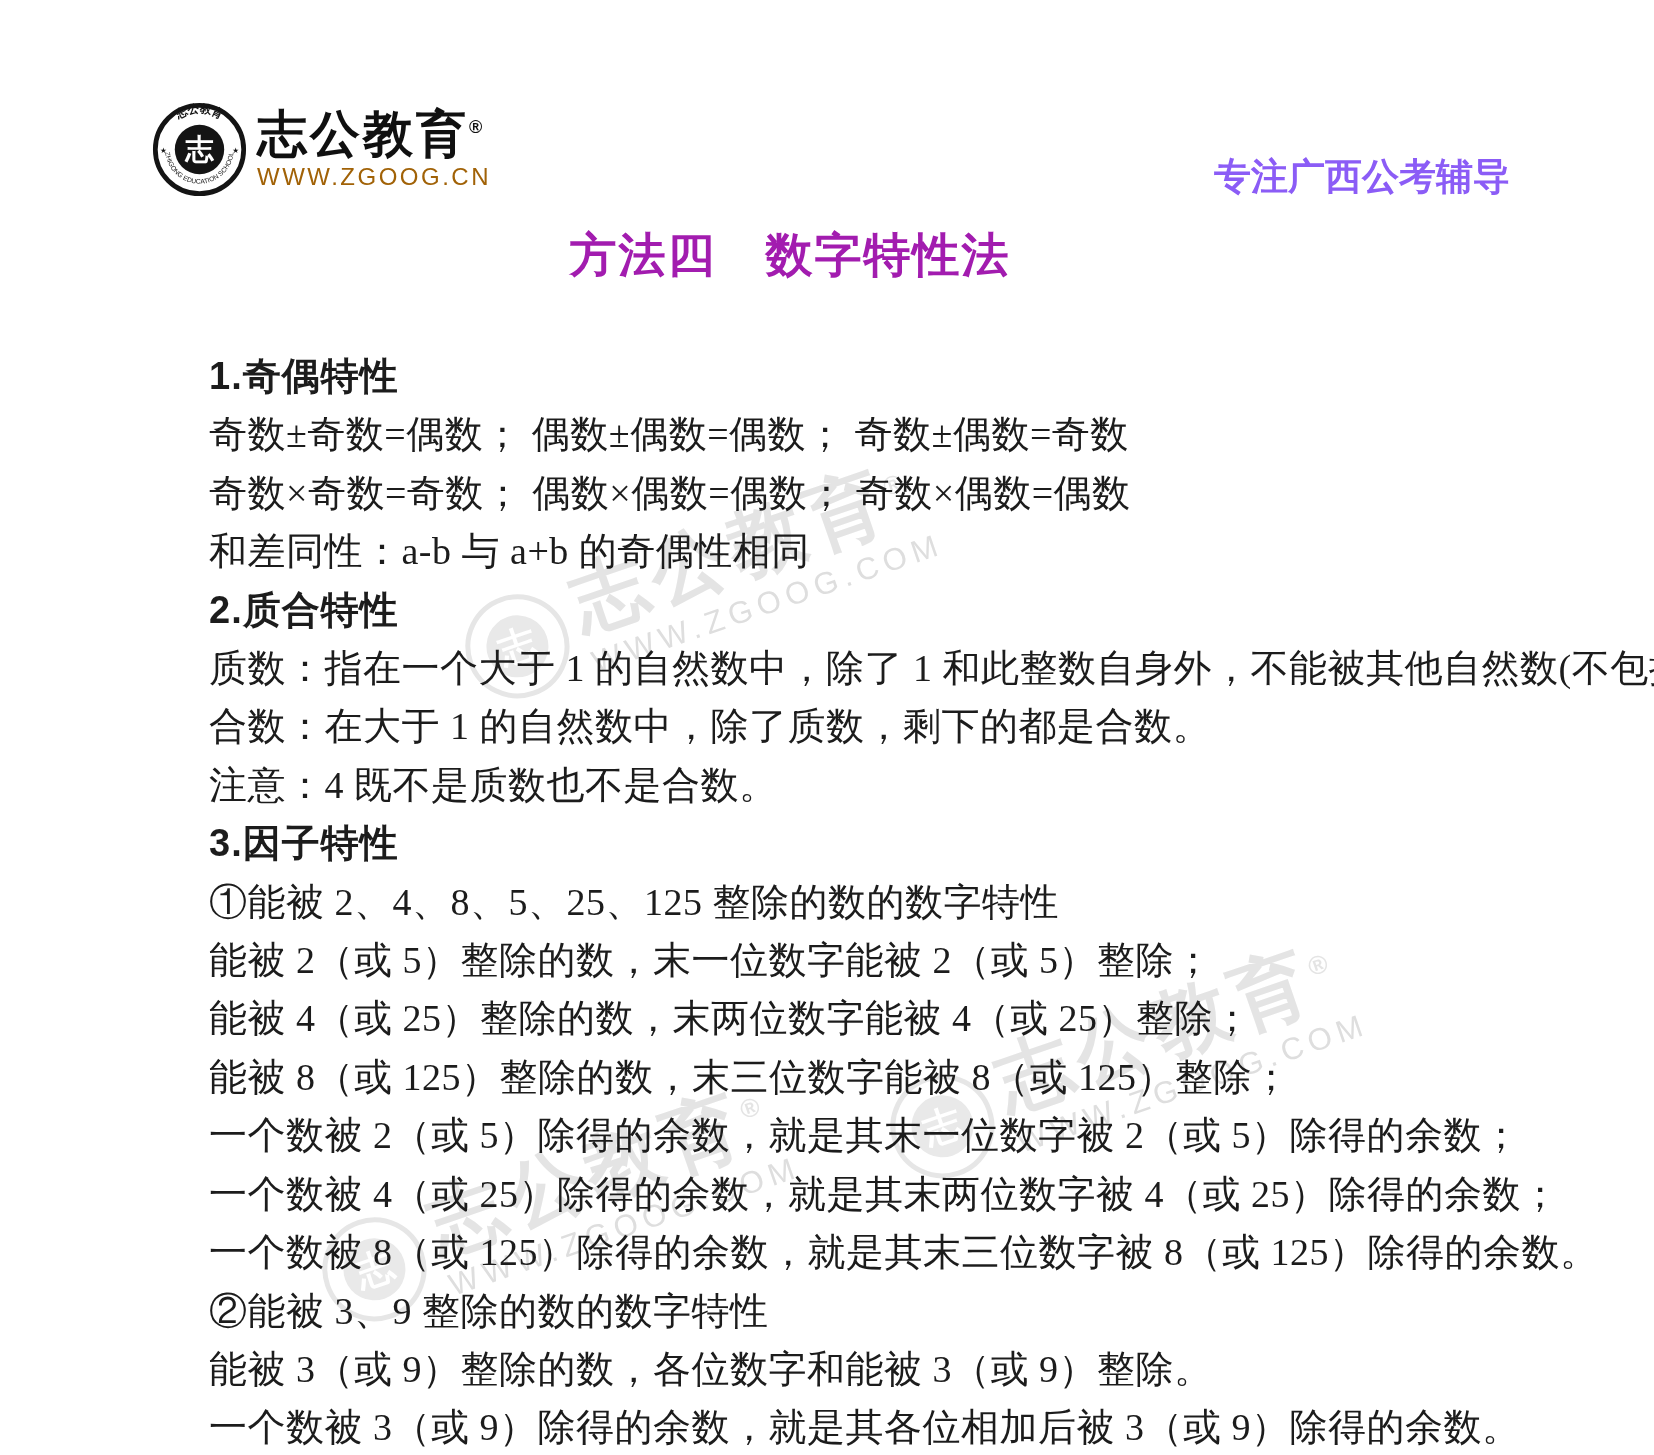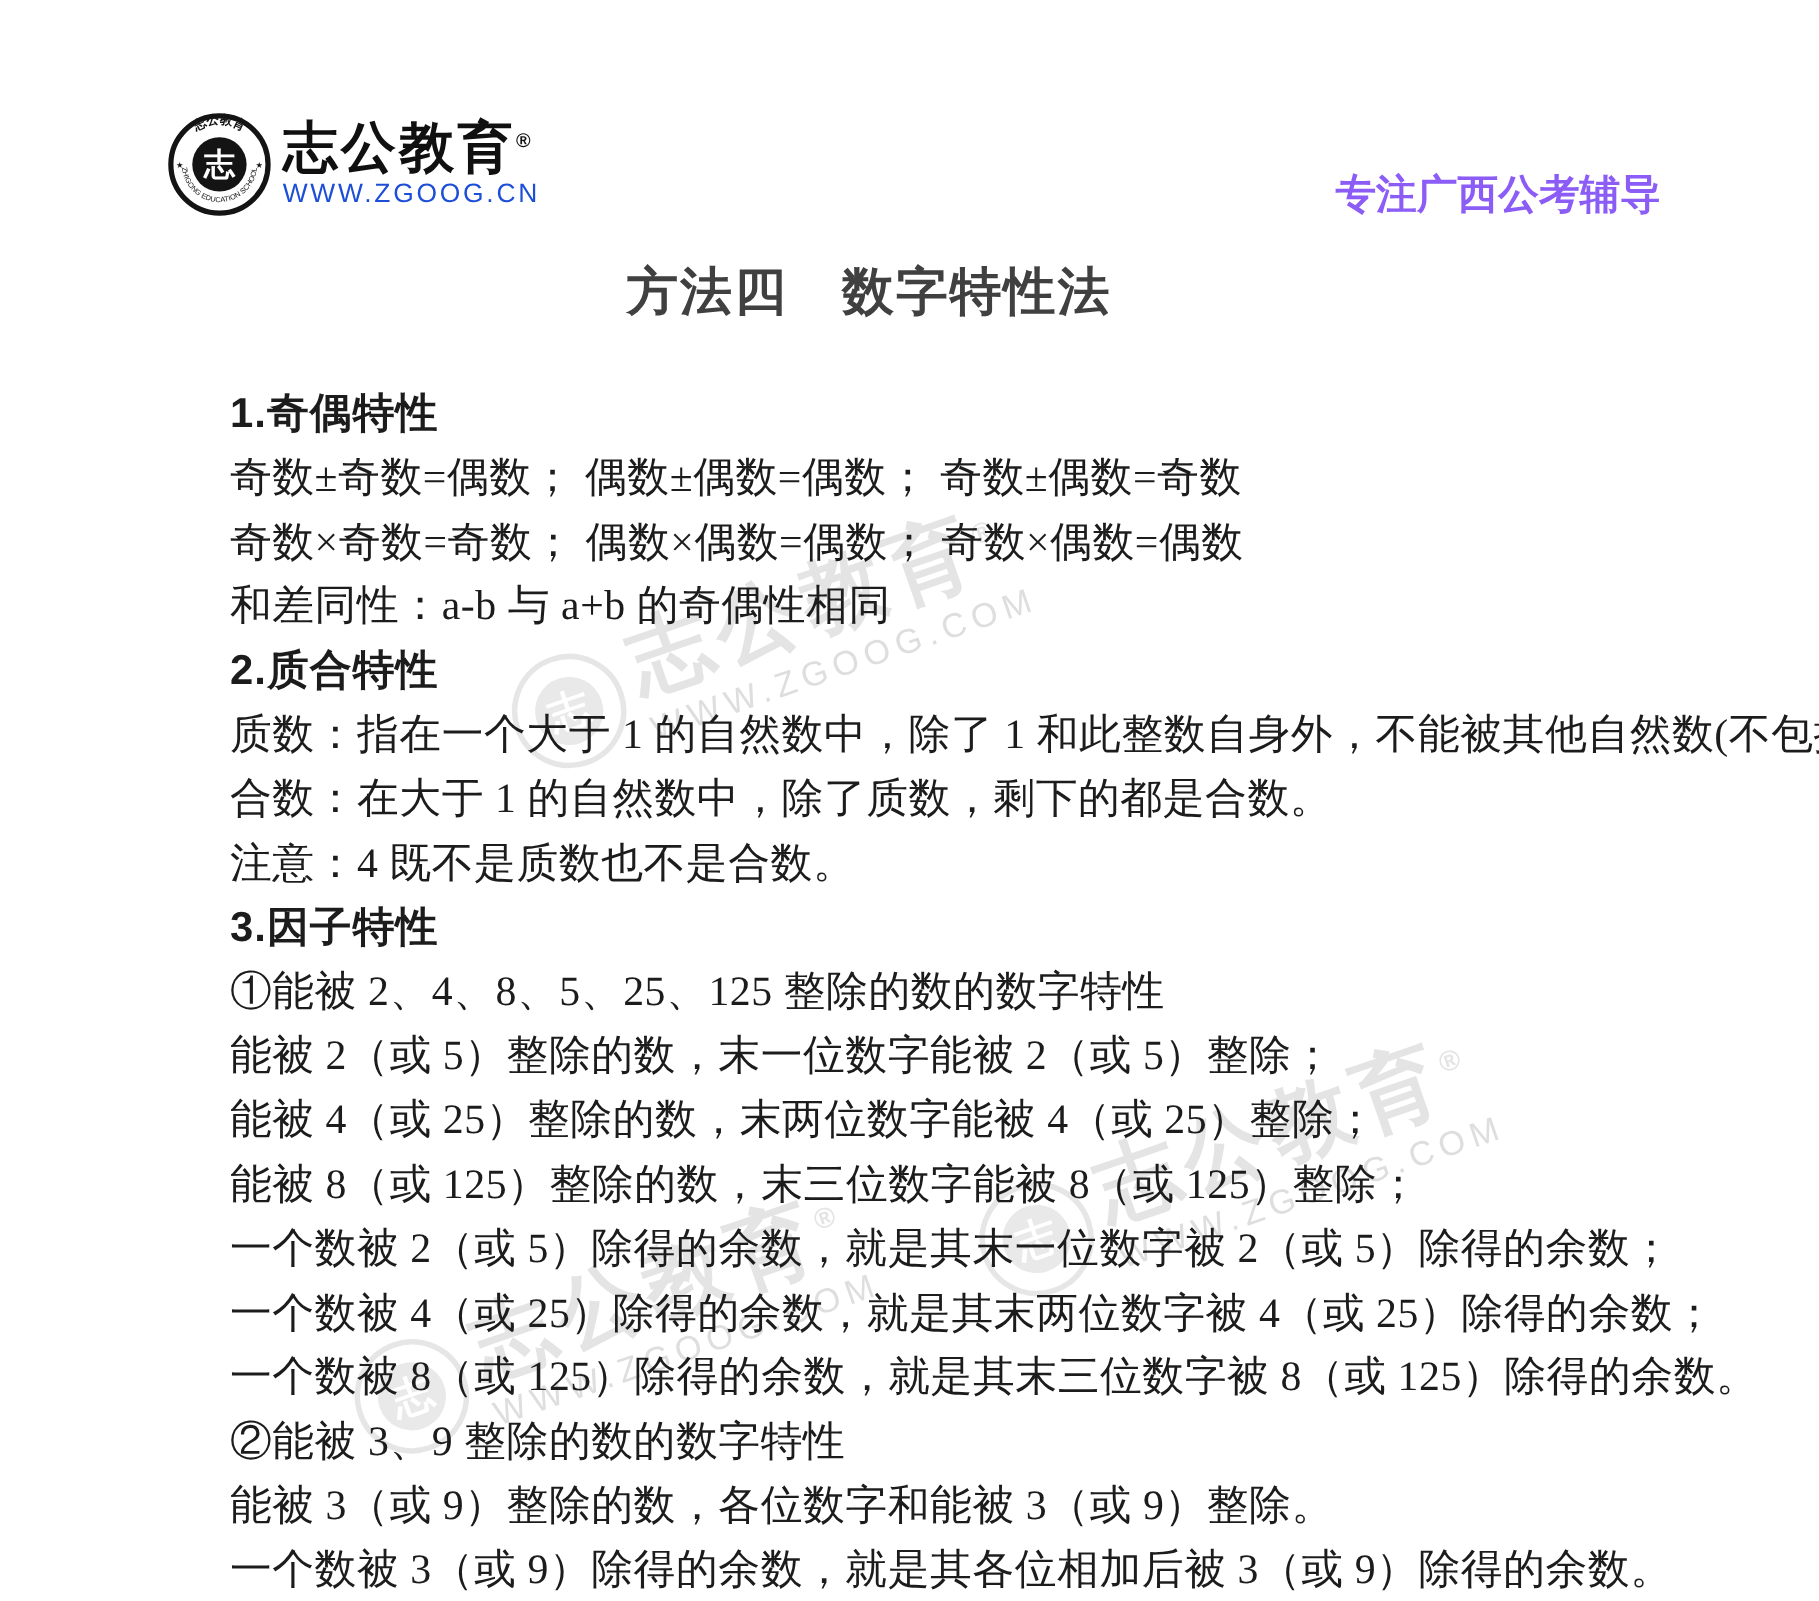--- a/index.html
+++ b/index.html
@@ -46,34 +46,34 @@
   }
   .seal-svg { width:95px; height:95px; display:block; }
   .brand-col { display:flex; flex-direction:column; }
   .brand-name {
     font-family:"Liberation Sans",sans-serif; font-weight:bold;
     font-size:50px; line-height:1.05; letter-spacing:3px; color:#101010; white-space:nowrap;
   }
   .brand-reg { font-size:18px; vertical-align:super; letter-spacing:0; }
   .brand-site {
     font-family:"Liberation Sans",sans-serif; font-size:24px;
-    letter-spacing:2.5px; color:#1d4ed8; margin-top:3px; white-space:nowrap;
+    letter-spacing:2.5px; color:#a16207; margin-top:3px; white-space:nowrap;
   }
   .slogan {
     position:absolute; right:144px; top:152px; z-index:2;
     font-family:"Liberation Serif","DejaVu Serif",serif;
     font-weight:bold; font-size:37px; color:#8b5cf6; white-space:nowrap;
   }
 
   
   .doc-title {
-    position:absolute; left:0; top:234px; width:1580px; z-index:2;
+    position:absolute; left:0; top:224px; width:1580px; z-index:2;
     text-align:center;
     font-family:"Liberation Sans",sans-serif; font-weight:bold;
-    font-size:47px; letter-spacing:2px; color:#404040;
+    font-size:47px; letter-spacing:2px; color:#a21caf;
   }
 
   
   .content { position:absolute; left:205px; top:345px; width:1330px; z-index:1; }
   .content p {
     margin:4px; line-height:54.4px; font-size:38px; white-space:nowrap;
     letter-spacing:0.5px;
   }
   .content p.heading {
     font-family:"Liberation Sans",sans-serif; font-weight:bold; letter-spacing:1px;

